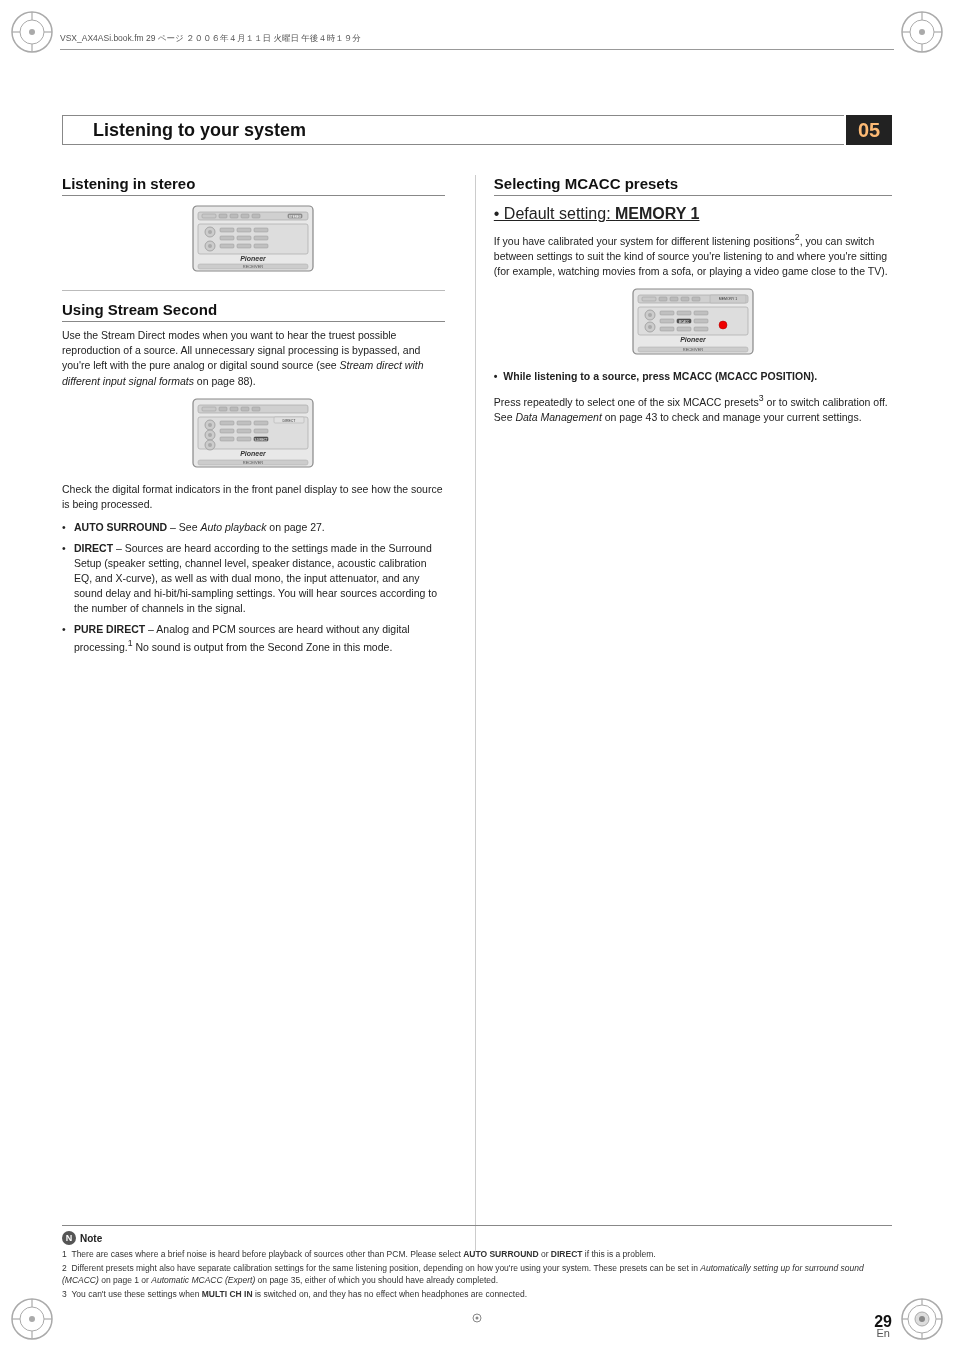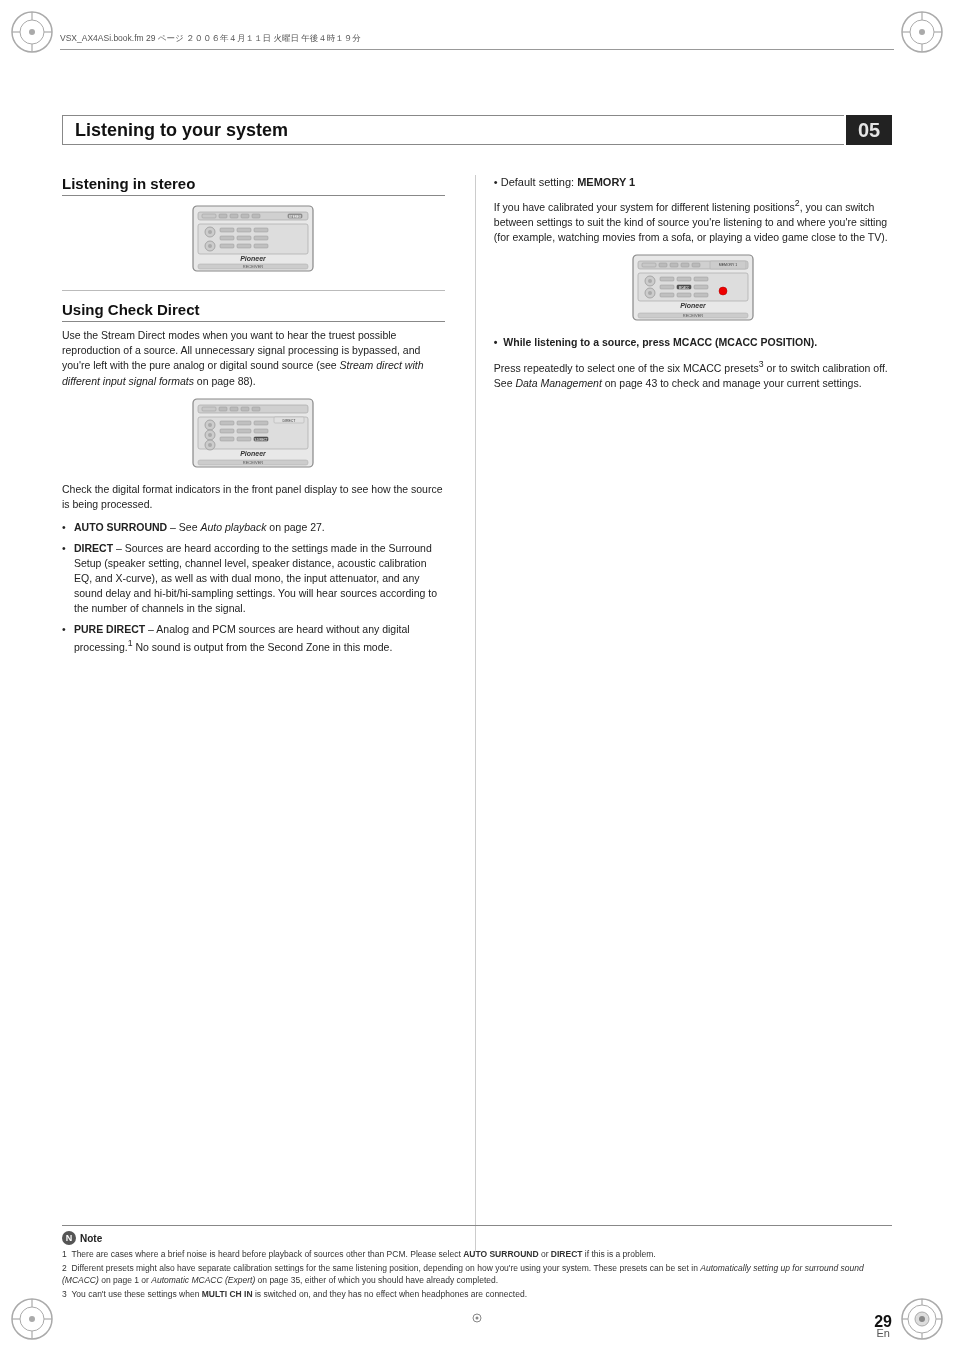--- a/index.html
+++ b/index.html
@@ -45,21 +45,21 @@
     }
 
     
     .chapter-badge {
       position: absolute;
       top: 115px;
       right: 62px;
       width: 46px;
       height: 30px;
       background: #222;
-      color: #e5e5e5;
+      color: #fdba74;
       font-size: 20px;
       font-weight: bold;
       display: flex;
       align-items: center;
       justify-content: center;
     }
 
     
     .page-title-bar {
       position: absolute;
@@ -70,20 +70,21 @@
       border: 1.5px solid #888;
       border-right: none;
       display: flex;
       align-items: center;
       padding-left: 12px;
     }
     .page-title-bar h1 {
       font-size: 18px;
       font-weight: bold;
       color: #111;
+      margin-left: 18px;
     }
 
     
     .main-content {
       position: absolute;
       top: 175px;
       left: 62px;
       right: 62px;
       bottom: 100px;
       display: flex;
@@ -105,22 +106,23 @@
     .section-title {
       font-size: 15px;
       font-weight: bold;
       color: #111;
       border-bottom: 1.5px solid #888;
       padding-bottom: 3px;
       margin-bottom: 6px;
     }
 
     .section-subtitle {
-      font-size: 11px;
+      font-size: 16px;
       margin-bottom: 6px;
+      text-decoration: underline;
     }
     .section-subtitle strong {
       font-weight: bold;
     }
 
     p {
       font-size: 10.5px;
       line-height: 1.45;
       margin-bottom: 8px;
       color: #222;
@@ -366,21 +368,21 @@
           <rect x="10" y="60" width="110" height="5" rx="2" fill="#ccc" stroke="#aaa" stroke-width="0.5"></rect>
           <text x="65" y="64" text-anchor="middle" font-size="4" fill="#555" font-family="Arial">RECEIVER</text>
         </svg>
       </div>
 
     </div>
 
     <hr class="section-divider">
 
     <div>
-      <div class="section-title">Using Check Direct</div>
+      <div class="section-title">Using Stream Second</div>
       <p>Use the Stream Direct modes when you want to hear the truest possible reproduction of a source. All unnecessary signal processing is bypassed, and you're left with the pure analog or digital sound source (see <em>Stream direct with different input signal formats</em> on page 88).</p>
 
       <div class="receiver-svg-wrap">
         <svg width="130" height="75" viewBox="0 0 130 75" xmlns="http://www.w3.org/2000/svg">
           <rect x="5" y="2" width="120" height="68" rx="4" fill="#e8e8e8" stroke="#888" stroke-width="1.2"></rect>
           <rect x="10" y="8" width="110" height="8" rx="2" fill="#d0d0d0" stroke="#aaa" stroke-width="0.7"></rect>
           <rect x="14" y="10" width="14" height="4" rx="1" fill="#c8c8c8" stroke="#999" stroke-width="0.5"></rect>
           <rect x="31" y="10" width="8" height="4" rx="1" fill="#bbb" stroke="#999" stroke-width="0.5"></rect>
           <rect x="42" y="10" width="8" height="4" rx="1" fill="#bbb" stroke="#999" stroke-width="0.5"></rect>
           <rect x="53" y="10" width="8" height="4" rx="1" fill="#bbb" stroke="#999" stroke-width="0.5"></rect>
@@ -425,20 +427,21 @@
           <strong>PURE DIRECT</strong> – Analog and PCM sources are heard without any digital processing.<sup>1</sup> No sound is output from the Second Zone in this mode.
         </li>
       </ul>
     </div>
 
   </div>
 
   <div class="right-col">
 
     <div>
+      <div class="section-title">Selecting MCACC presets</div>
       <p class="section-subtitle">• Default setting: <strong>MEMORY 1</strong></p>
       <p>If you have calibrated your system for different listening positions<sup>2</sup>, you can switch between settings to suit the kind of source you're listening to and where you're sitting (for example, watching movies from a sofa, or playing a video game close to the TV).</p>
 
       <div class="receiver-svg-wrap">
         <svg width="130" height="72" viewBox="0 0 130 72" xmlns="http://www.w3.org/2000/svg">
           <rect x="5" y="2" width="120" height="65" rx="4" fill="#e8e8e8" stroke="#888" stroke-width="1.2"></rect>
           <rect x="10" y="8" width="110" height="8" rx="2" fill="#d0d0d0" stroke="#aaa" stroke-width="0.7"></rect>
           <rect x="14" y="10" width="14" height="4" rx="1" fill="#c8c8c8" stroke="#999" stroke-width="0.5"></rect>
           <rect x="31" y="10" width="8" height="4" rx="1" fill="#bbb" stroke="#999" stroke-width="0.5"></rect>
           <rect x="42" y="10" width="8" height="4" rx="1" fill="#bbb" stroke="#999" stroke-width="0.5"></rect>

